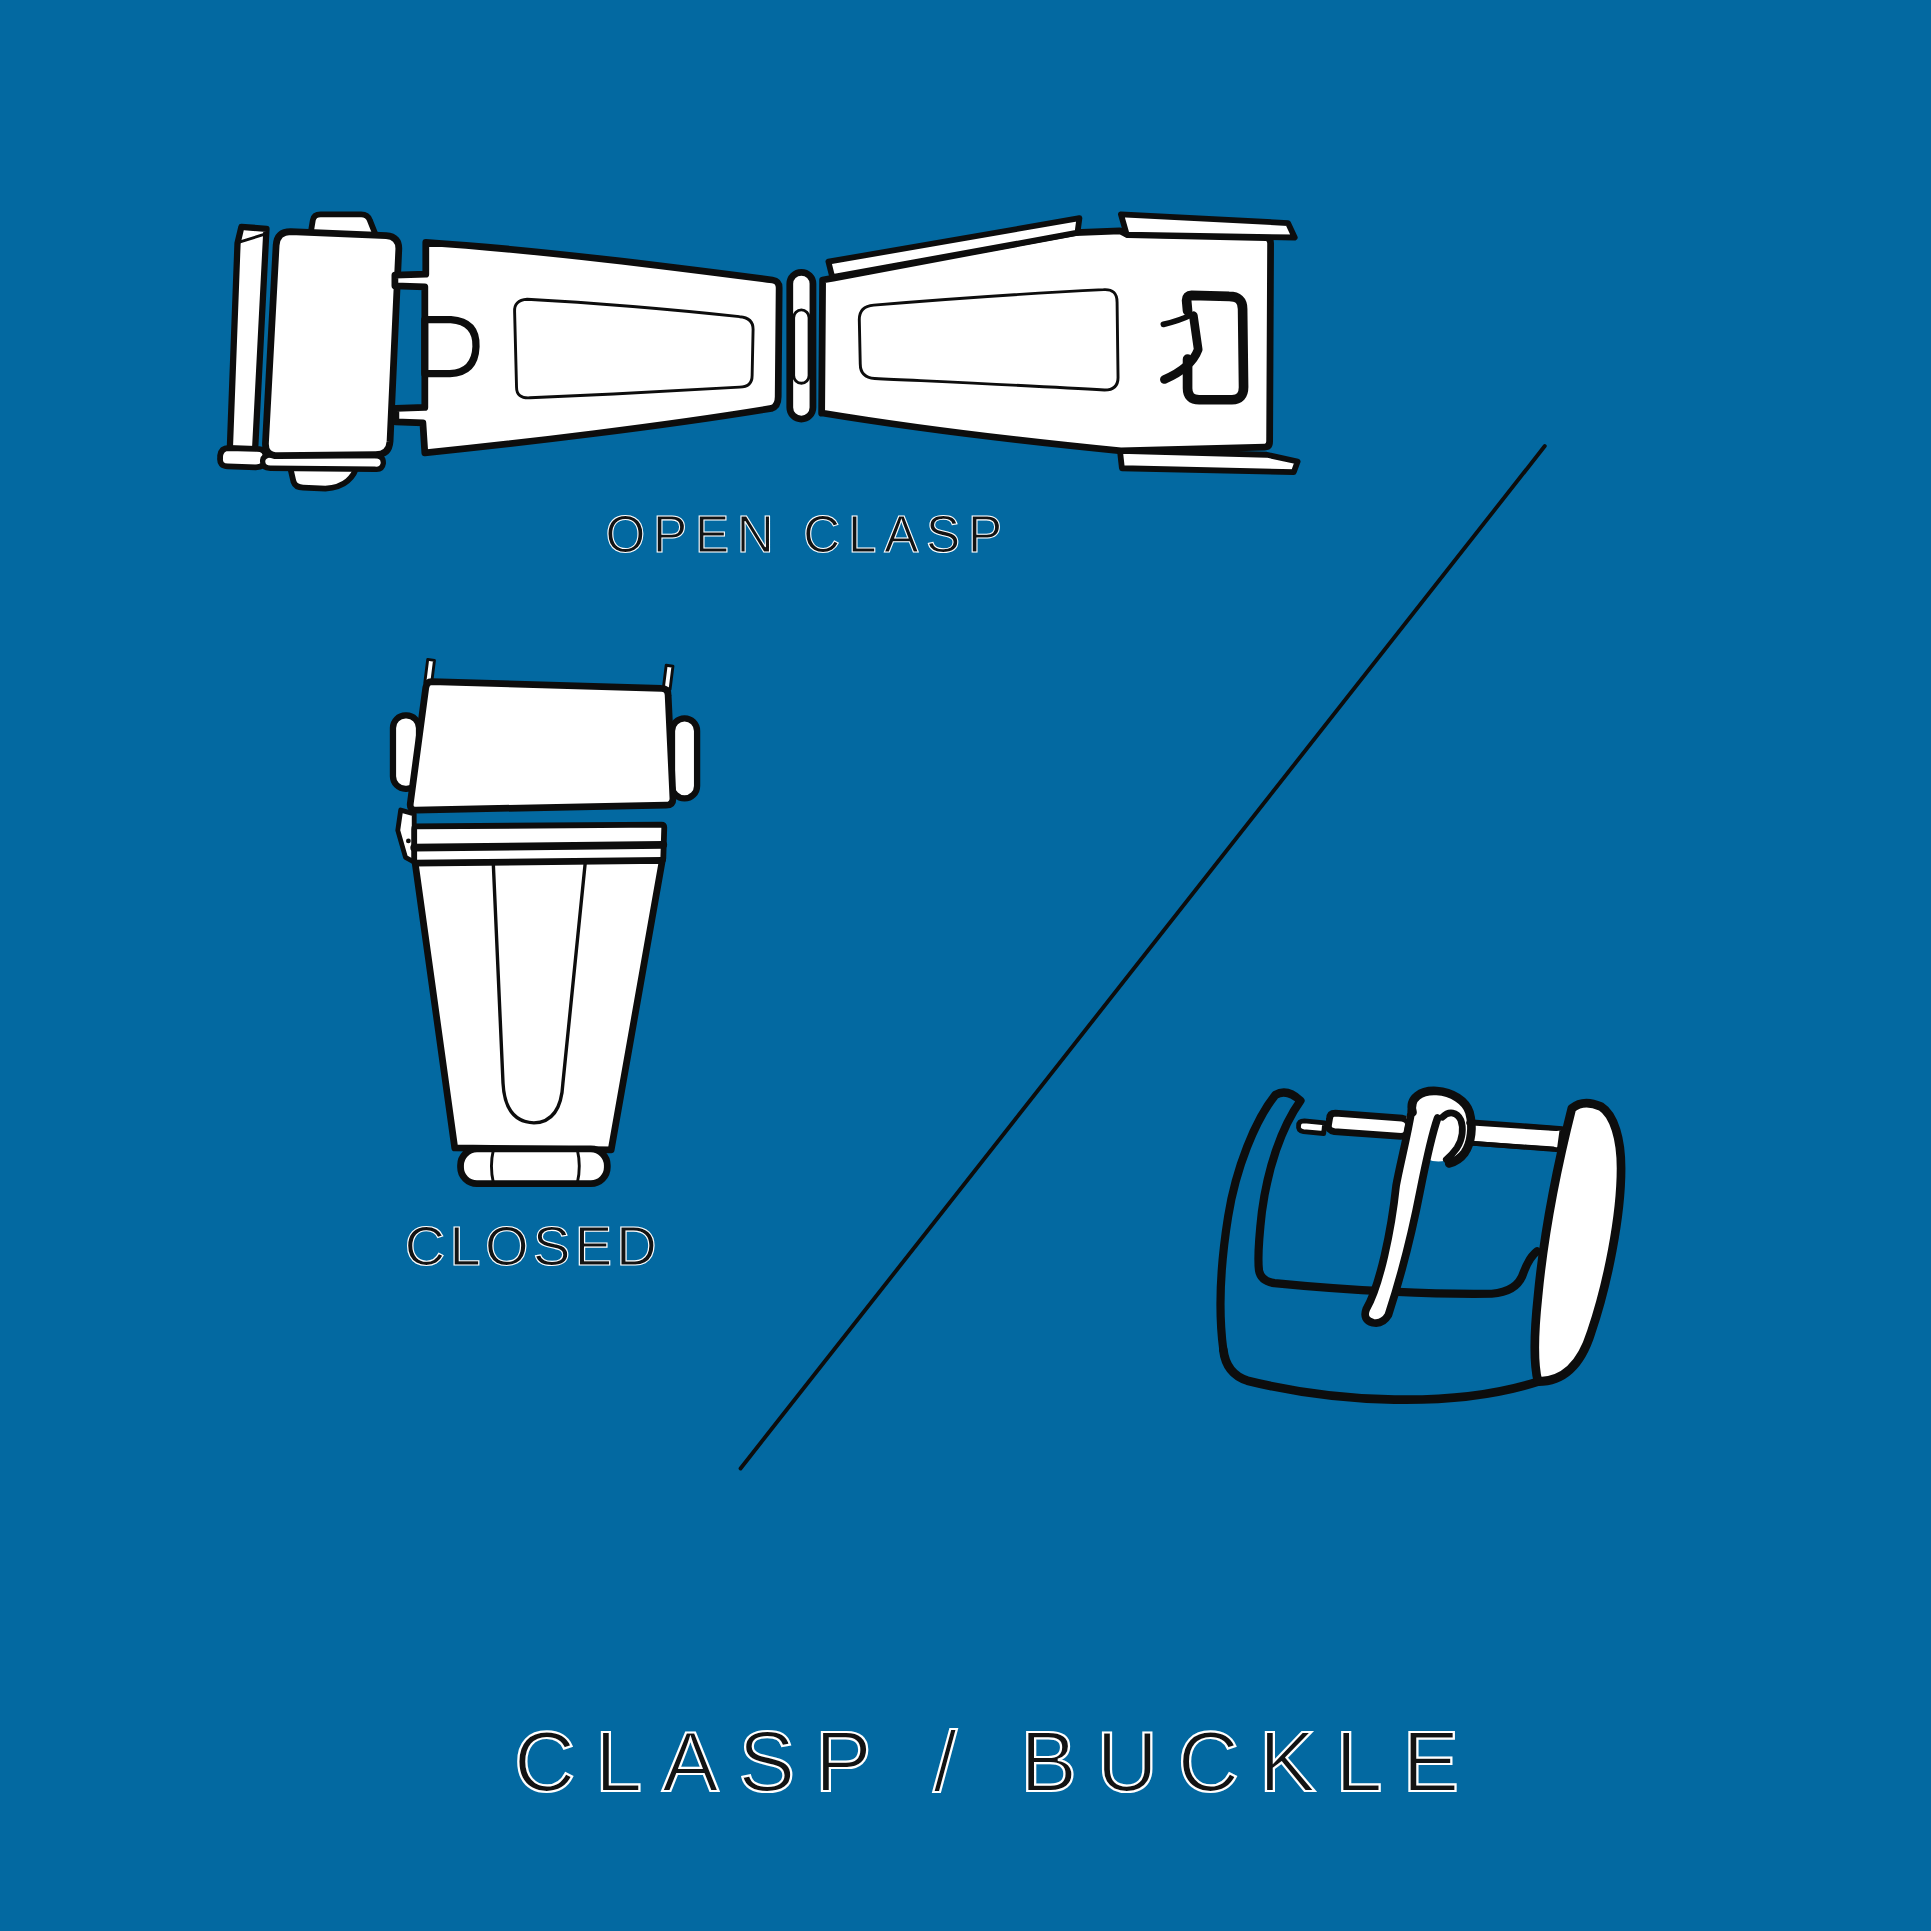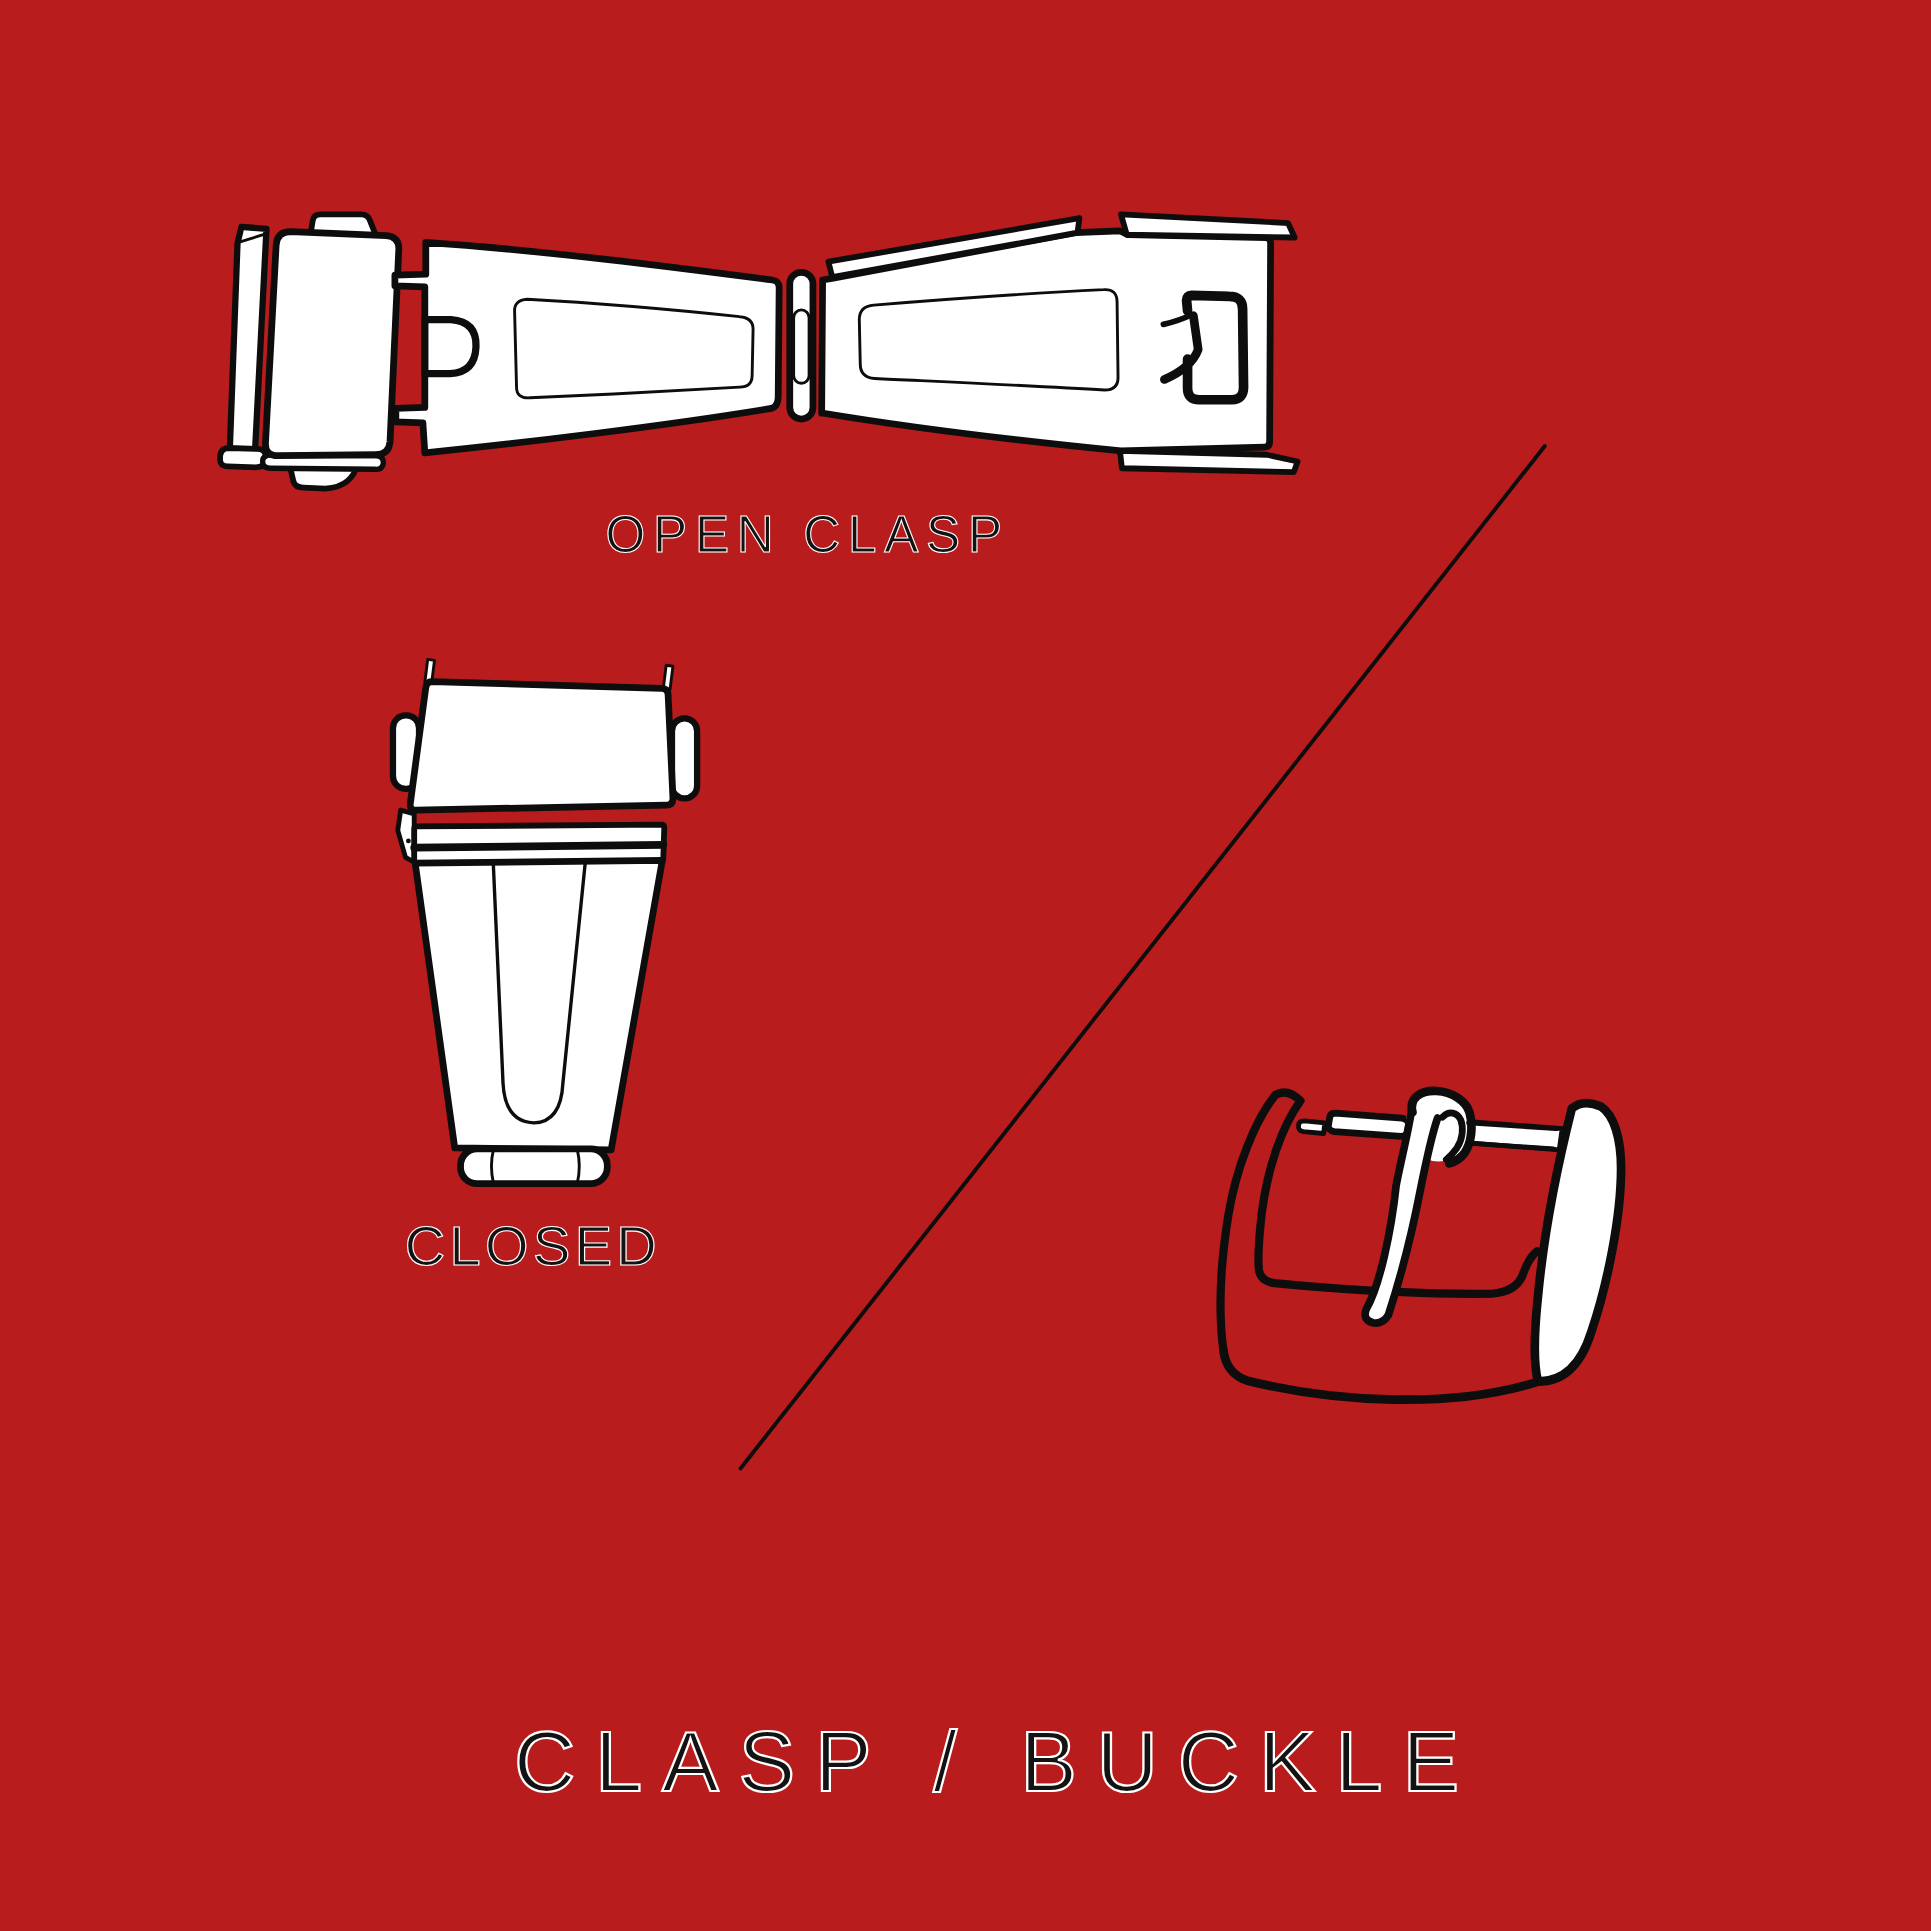--- a/index.html
+++ b/index.html
@@ -1,16 +1,16 @@
 <!DOCTYPE html>
 <html><head>
 <meta charset="utf-8">
 <style>
   html,body{margin:0;padding:0;background:#fff;}
-  #page{position:relative;width:1931px;height:1931px;background:#b91c1c;overflow:hidden;}
+  #page{position:relative;width:1931px;height:1931px;background:#0369a1;overflow:hidden;}
   svg{position:absolute;top:0;left:0;}
   .lbl{font-family:"Liberation Sans",sans-serif;fill:#131313;}
 </style>
 </head>
 <body>
 <div id="page">
 <svg width="1931" height="1931" viewBox="0 0 2000 2000">
   <g fill="none" stroke="#0d0d0d" stroke-linecap="round" stroke-linejoin="round">
 
     <path d="M246,252 L250,235 L276,237 L264,470 L238,466 Z" fill="#fff" stroke-width="6.5"></path>

